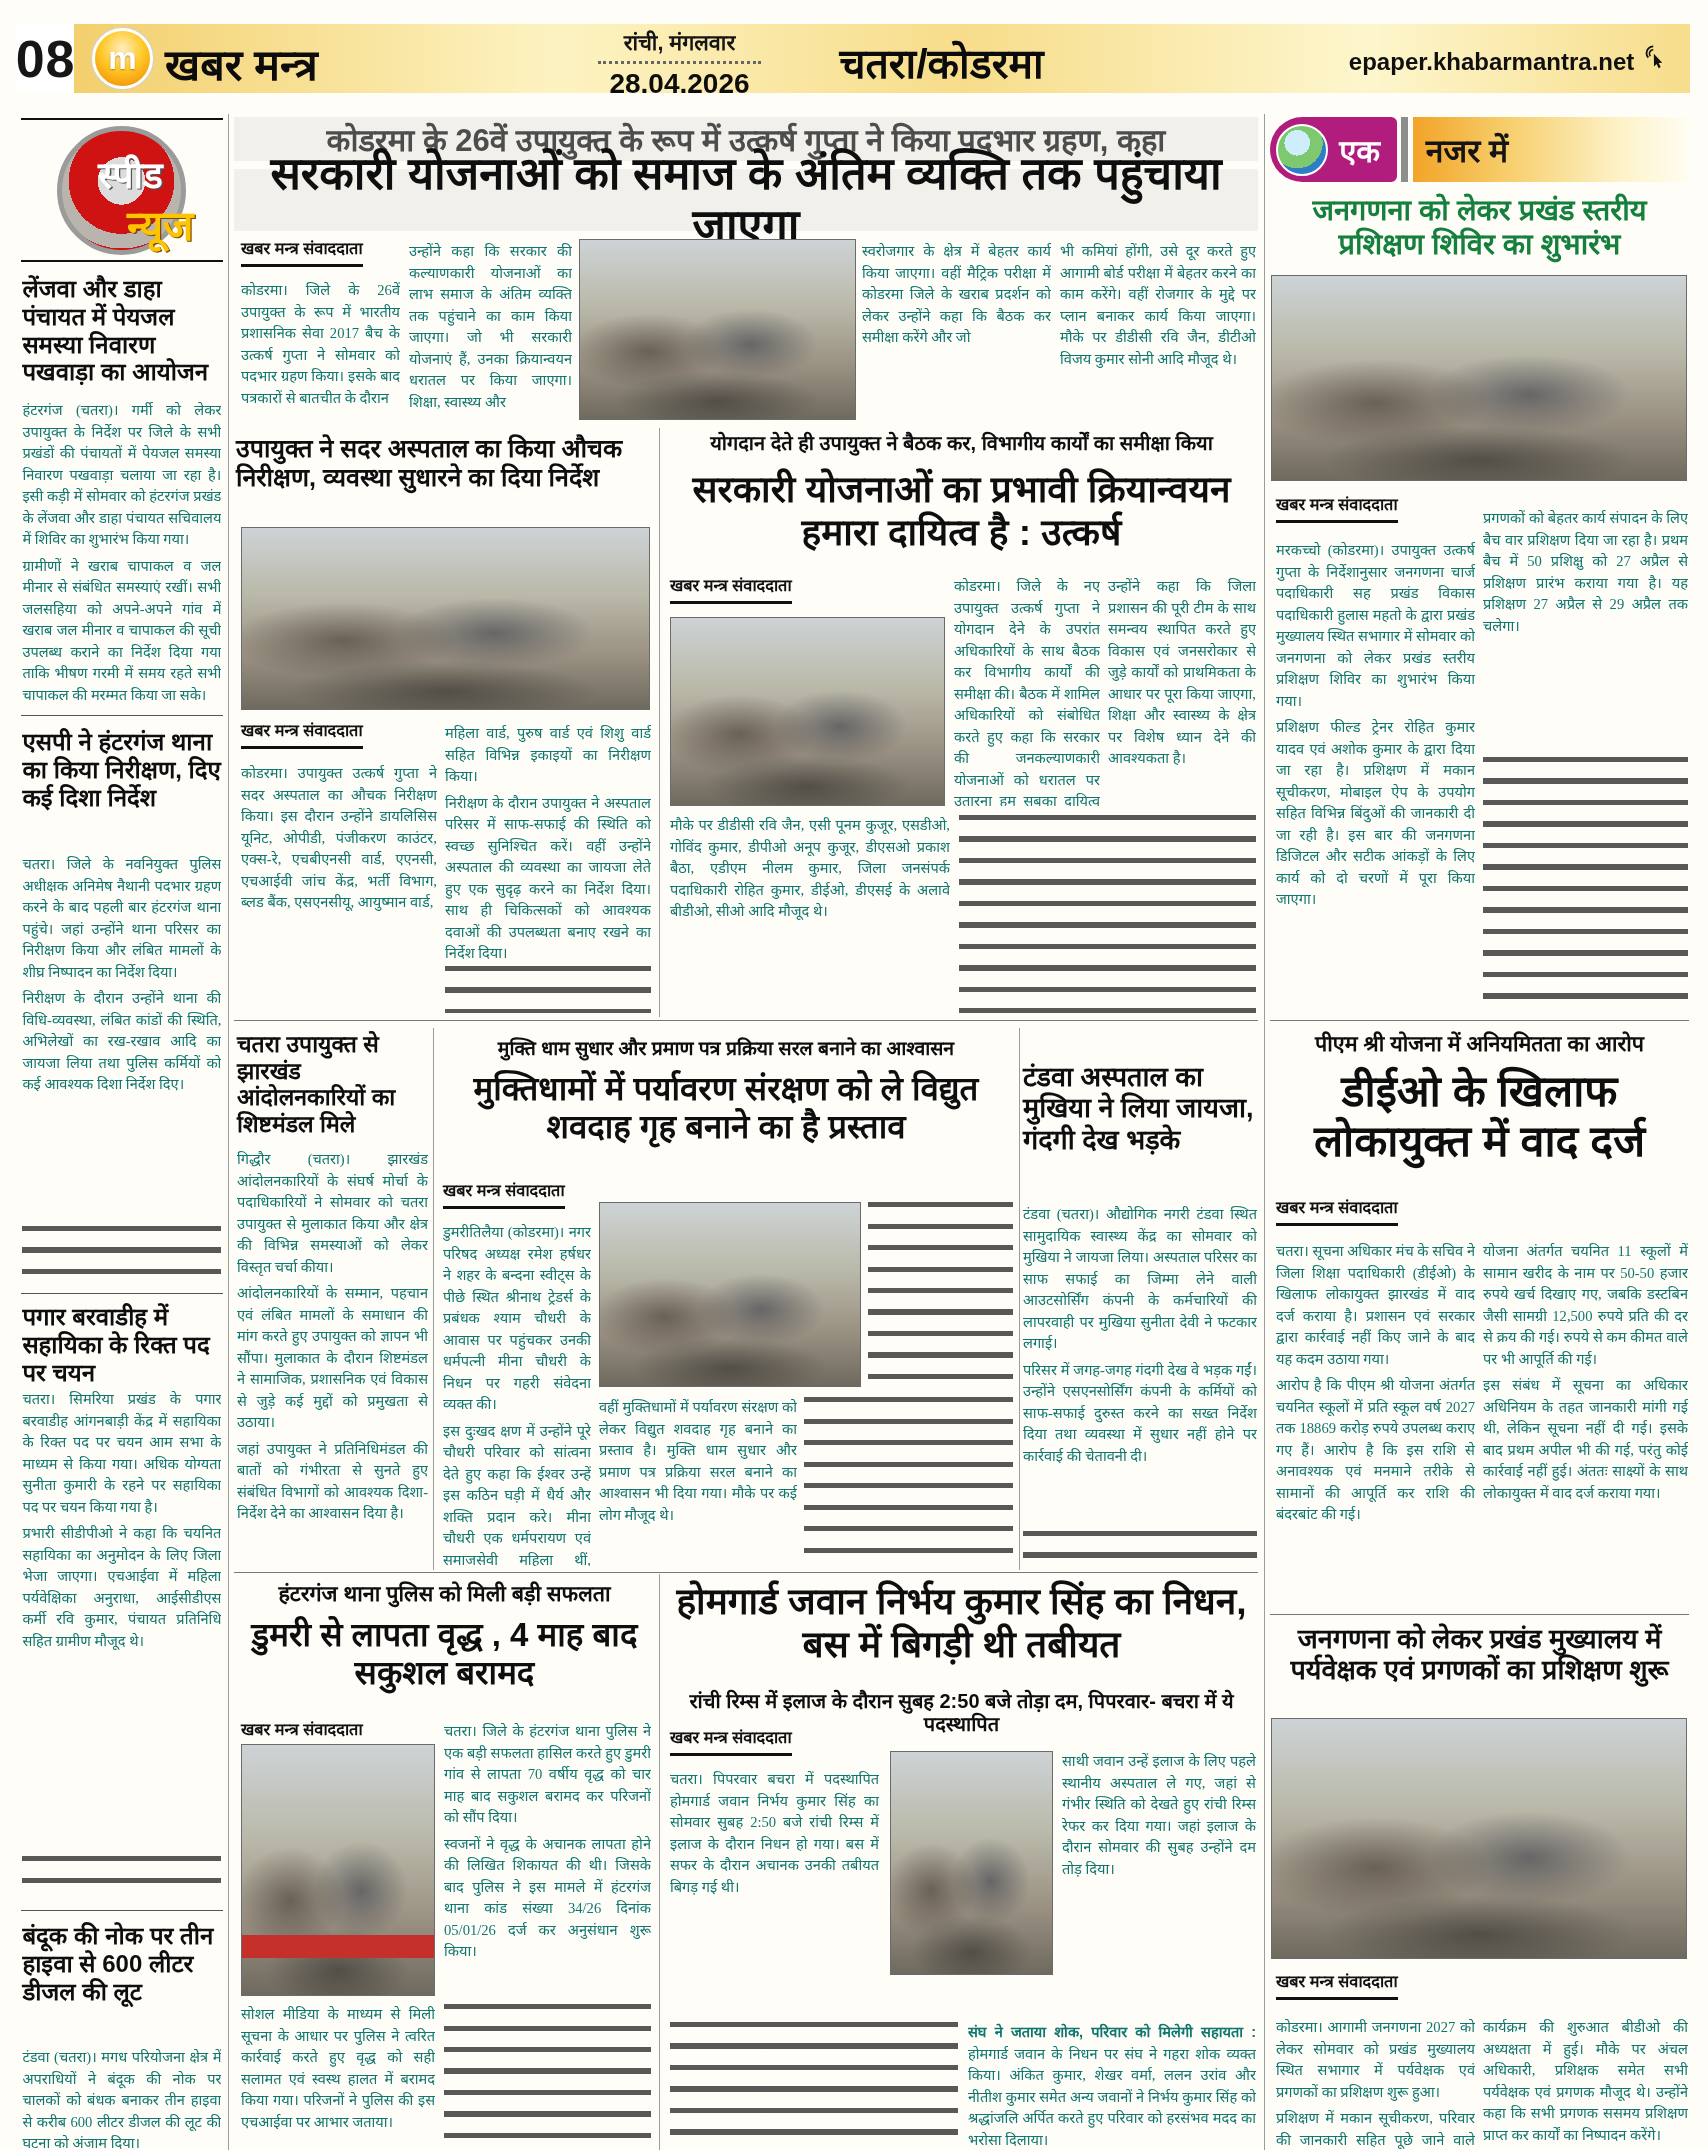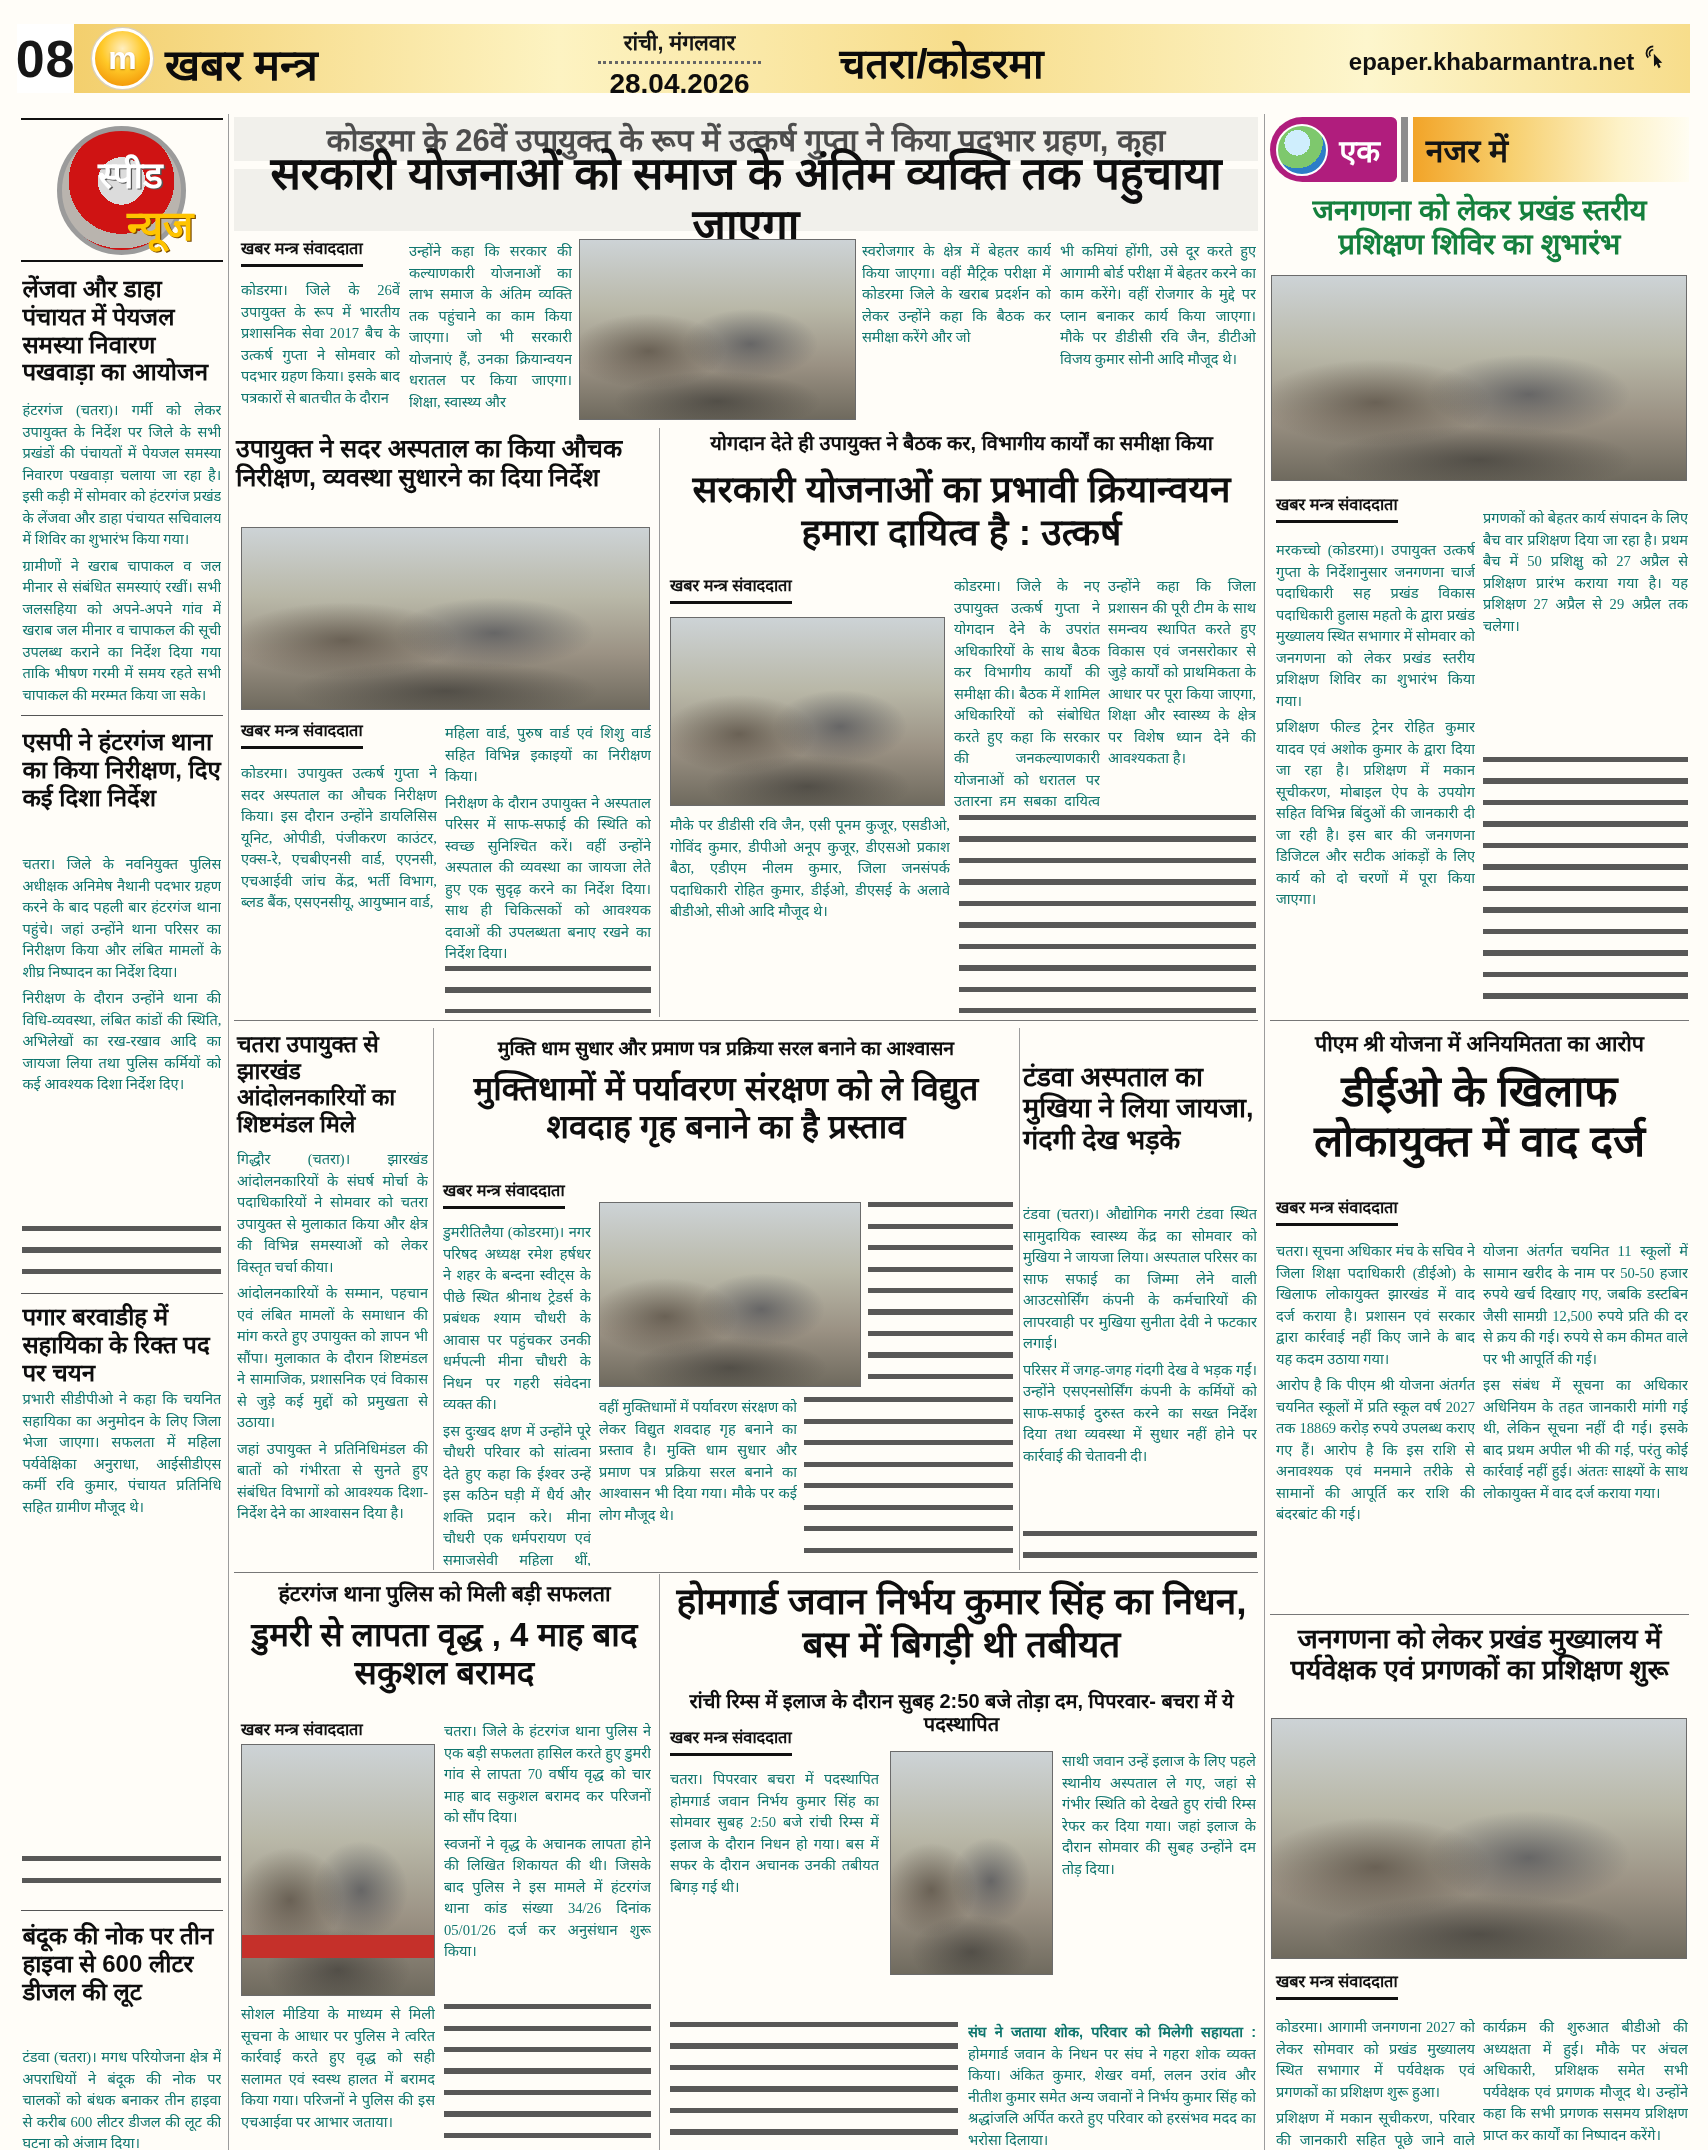--- a/index.html
+++ b/index.html
@@ -99,21 +99,22 @@
 <div class="abs hd" style="left:22.4px;top:728px;width:199px;font-size:24px">एसपी ने हंटरगंज थाना का किया निरीक्षण, दिए कई दिशा निर्देश</div>
 <div class="abs body-t" style="left:22.4px;top:854px;width:199px;height:370px">
   <p>चतरा। जिले के नवनियुक्त पुलिस अधीक्षक अनिमेष नैथानी पदभार ग्रहण करने के बाद पहली बार हंटरगंज थाना पहुंचे। जहां उन्होंने थाना परिसर का निरीक्षण किया और लंबित मामलों के शीघ्र निष्पादन का निर्देश दिया।</p>
   <p>निरीक्षण के दौरान उन्होंने थाना की विधि-व्यवस्था, लंबित कांडों की स्थिति, अभिलेखों का रख-रखाव आदि का जायजा लिया तथा पुलिस कर्मियों को कई आवश्यक दिशा निर्देश दिए।</p>
 </div>
 <div class="abs greek" style="left:22.4px;top:1226px;width:199px;height:56px"></div>
 <div class="hrule" style="left:20.6px;top:1293px;width:202px;height:1.3px;background:#555"></div>
 
 <div class="abs hd" style="left:22.4px;top:1303px;width:199px;font-size:24px">पगार बरवाडीह में सहायिका के रिक्त पद पर चयन</div>
 <div class="abs body-t" style="left:22.4px;top:1389px;width:199px;height:465px">
-  <p>प्रभारी सीडीपीओ ने कहा कि चयनित सहायिका का अनुमोदन के लिए जिला भेजा जाएगा। सफलता में महिला पर्यवेक्षिका अनुराधा, आईसीडीएस कर्मी रवि कुमार, पंचायत प्रतिनिधि सहित ग्रामीण मौजूद थे।</p>
+  <p>चतरा। सिमरिया प्रखंड के पगार बरवाडीह आंगनबाड़ी केंद्र में सहायिका के रिक्त पद पर चयन आम सभा के माध्यम से किया गया। अधिक योग्यता सुनीता कुमारी के रहने पर सहायिका पद पर चयन किया गया है।</p>
+  <p>प्रभारी सीडीपीओ ने कहा कि चयनित सहायिका का अनुमोदन के लिए जिला भेजा जाएगा। एचआईवा में महिला पर्यवेक्षिका अनुराधा, आईसीडीएस कर्मी रवि कुमार, पंचायत प्रतिनिधि सहित ग्रामीण मौजूद थे।</p>
 </div>
 <div class="abs greek" style="left:22.4px;top:1856px;width:199px;height:43px"></div>
 <div class="hrule" style="left:20.6px;top:1910px;width:202px;height:1.3px;background:#555"></div>
 
 <div class="abs hd" style="left:22.4px;top:1922px;width:199px;font-size:24px">बंदूक की नोक पर तीन हाइवा से 600 लीटर डीजल की लूट</div>
 <div class="abs body-t" style="left:22.4px;top:2047px;width:199px;height:430px">
   <p>टंडवा (चतरा)। मगध परियोजना क्षेत्र में अपराधियों ने बंदूक की नोक पर चालकों को बंधक बनाकर तीन हाइवा से करीब 600 लीटर डीजल की लूट की घटना को अंजाम दिया।</p>
 
 </div>
 

